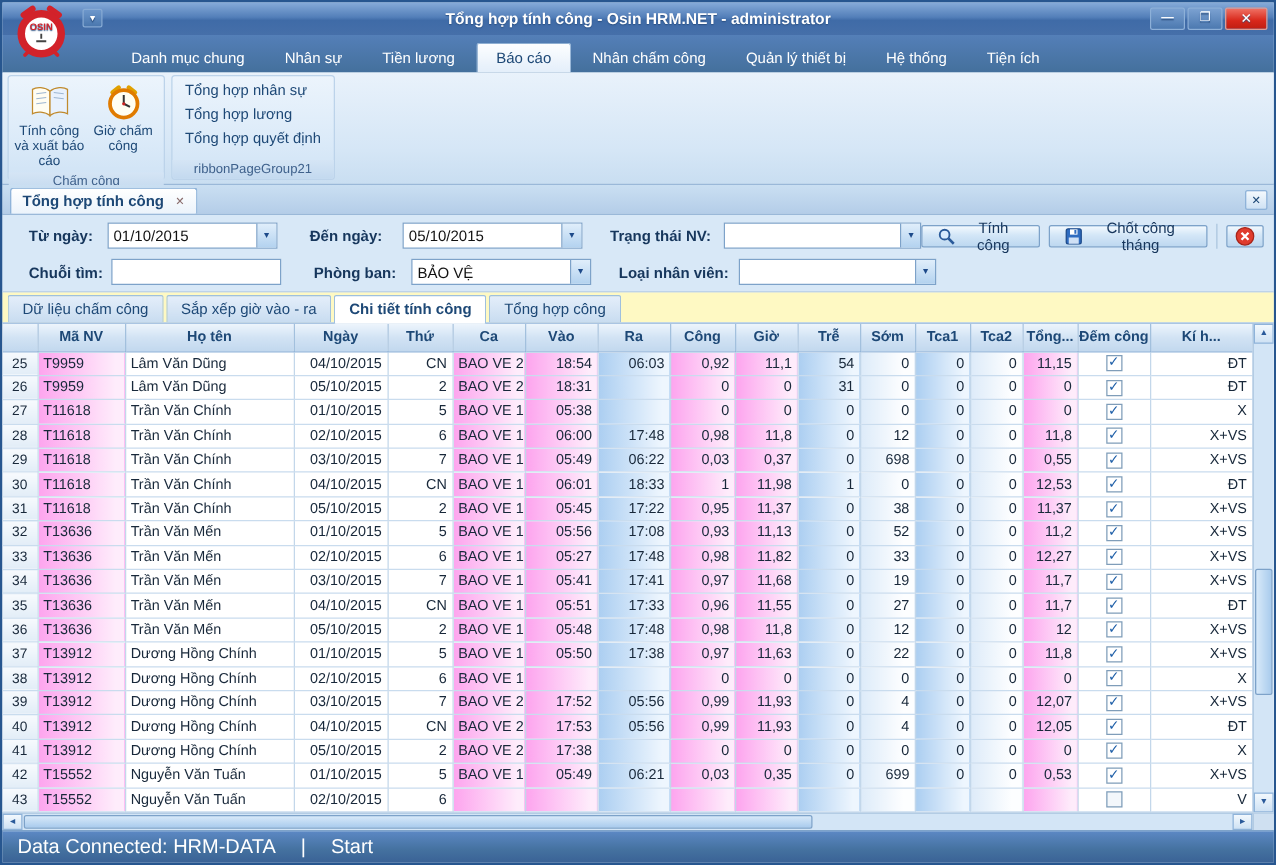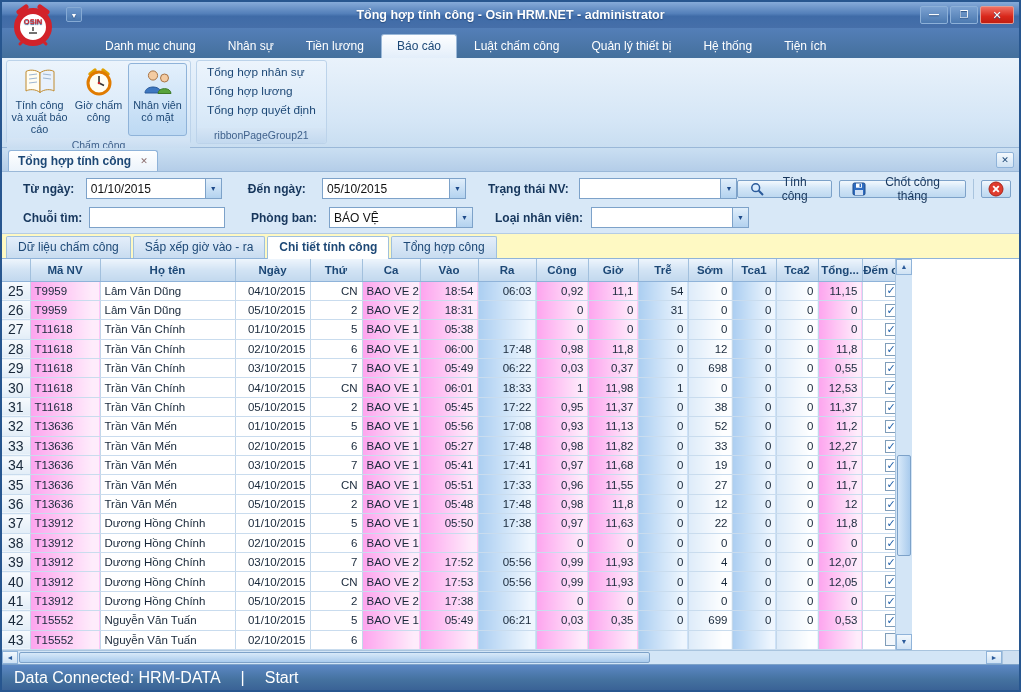--- a/index.html
+++ b/index.html
@@ -86,29 +86,29 @@
   .view-tabs { height:24px; flex:0 0 24px; display:flex; align-items:flex-end; gap:2px;
     padding:0 4px; background:#fef9c3; }
   .vtab { padding:3px 11px 4px; font-size:12px; color:#1d4876;
     background:linear-gradient(#e4eefa,#c8dcf0); border:1px solid #9fc0de; border-bottom:none;
     border-radius:2px 2px 0 0; white-space:nowrap; }
   .vtab.active { background:#fff; font-weight:bold; position:relative; top:1px; padding-bottom:5px; }
 
   
   .grid-area { height:392px; flex:0 0 392px; display:flex; background:#fff;
     border-top:1px solid #8fb3d9; overflow:hidden; }
-  .grid-wrap { width:893px; overflow:hidden; }
+  .grid-wrap { width:1000px; overflow:hidden; }
   table.grid { border-collapse:collapse; table-layout:fixed; width:1000px; font-size:11.5px; }
   .grid th { height:22px; background:linear-gradient(#eef5fc,#d2e3f4 50%, #c2d8ee);
     border-right:1px solid #a2c0dd; border-bottom:1px solid #8fb3d9; color:#1d4876;
     font-weight:bold; font-size:11.5px; text-align:center; overflow:hidden; white-space:nowrap; }
   .grid td { height:19.4px; border-right:1px solid #c3d7ea; border-bottom:1px solid #c9dcee;
     padding:0 4px; overflow:hidden; white-space:nowrap; color:#18283a; }
   .rownum { background:linear-gradient(#f7fafd,#e2edf7); text-align:center; color:#3a4a5a;
-    font-size:14px; border-right:1px solid #a2c0dd; }
+    font-size:11px; border-right:1px solid #a2c0dd; }
   .c-pink  { background:linear-gradient(90deg,#fda4ee 0%, #feecfb 90%); }
   .c-blue  { background:linear-gradient(90deg,#abceF1 0%, #eef6fe 90%); }
   .c-pale  { background:linear-gradient(90deg,#ddebf9 0%, #fdfeff 80%); }
   .c-plain { background:#fff; }
   .a-l { text-align:left; } .a-r { text-align:right; } .a-c { text-align:center; }
   .chk { display:inline-flex; width:13px; height:13px; border:1px solid #7f9db9;
     background:#fff; align-items:center; justify-content:center; font-size:11px;
     line-height:11px; color:#1f5fa8; font-weight:bold; vertical-align:middle; }
   .chk:not(.on) { background:#f3f7fb; }
 
@@ -160,21 +160,21 @@
       <span class="wbtn">❐</span>
       <span class="wbtn close">✕</span>
     </span>
   </div>
 
   <div class="ribbon-tabs">
       <div class="rtab">Danh mục chung</div>
       <div class="rtab">Nhân sự</div>
       <div class="rtab">Tiền lương</div>
       <div class="rtab active">Báo cáo</div>
-      <div class="rtab">Luật chấm công</div>
+      <div class="rtab">Nhân chấm công</div>
       <div class="rtab">Quản lý thiết bị</div>
       <div class="rtab">Hệ thống</div>
       <div class="rtab">Tiện ích</div>
     </div>
 
   <div class="ribbon-body">
     <div class="rgroup">
       <div class="rgroup-content">
         <div class="bigbtn">
           <span class="ico">
@@ -189,31 +189,20 @@
         <div class="bigbtn">
           <span class="ico">
             <svg width="30" height="30" viewBox="0 0 30 30">
               <path d="M6 7 L11 3 M24 7 L19 3" stroke="#e0a000" stroke-width="3.5" stroke-linecap="round"></path>
               <circle cx="15" cy="16" r="11" fill="#fffef2" stroke="#e07b00" stroke-width="3"></circle>
               <path d="M15 16 L15 9 M15 16 L20 18.5" stroke="#333" stroke-width="1.6"></path>
               <circle cx="15" cy="16" r="1.3" fill="#c22"></circle>
             </svg>
           </span>
           <span>Giờ chấm công</span>
-        </div>
-        <div class="bigbtn selected">
-          <span class="ico">
-            <svg width="32" height="30" viewBox="0 0 32 30">
-              <circle cx="11" cy="8.5" r="4.6" fill="#f3cba2" stroke="#a87548"></circle>
-              <path d="M3 26 c0-8 16-8 16 0 z" fill="#3d77c0" stroke="#2a5a9a"></path>
-              <circle cx="22.5" cy="11" r="4" fill="#f3cba2" stroke="#a87548"></circle>
-              <path d="M16 26.5 c0-6.5 13-6.5 13 0 z" fill="#57a33c" stroke="#3d7a28"></path>
-            </svg>
-          </span>
-          <span>Nhân viên có mặt</span>
         </div>
       </div>
       <div class="rgroup-label">Chấm công</div>
     </div>
     <div class="rgroup">
       <div class="rgroup-content menu-col">
           <div class="menu-item">Tổng hợp nhân sự</div>
           <div class="menu-item">Tổng hợp lương</div>
           <div class="menu-item">Tổng hợp quyết định</div>
         </div>

